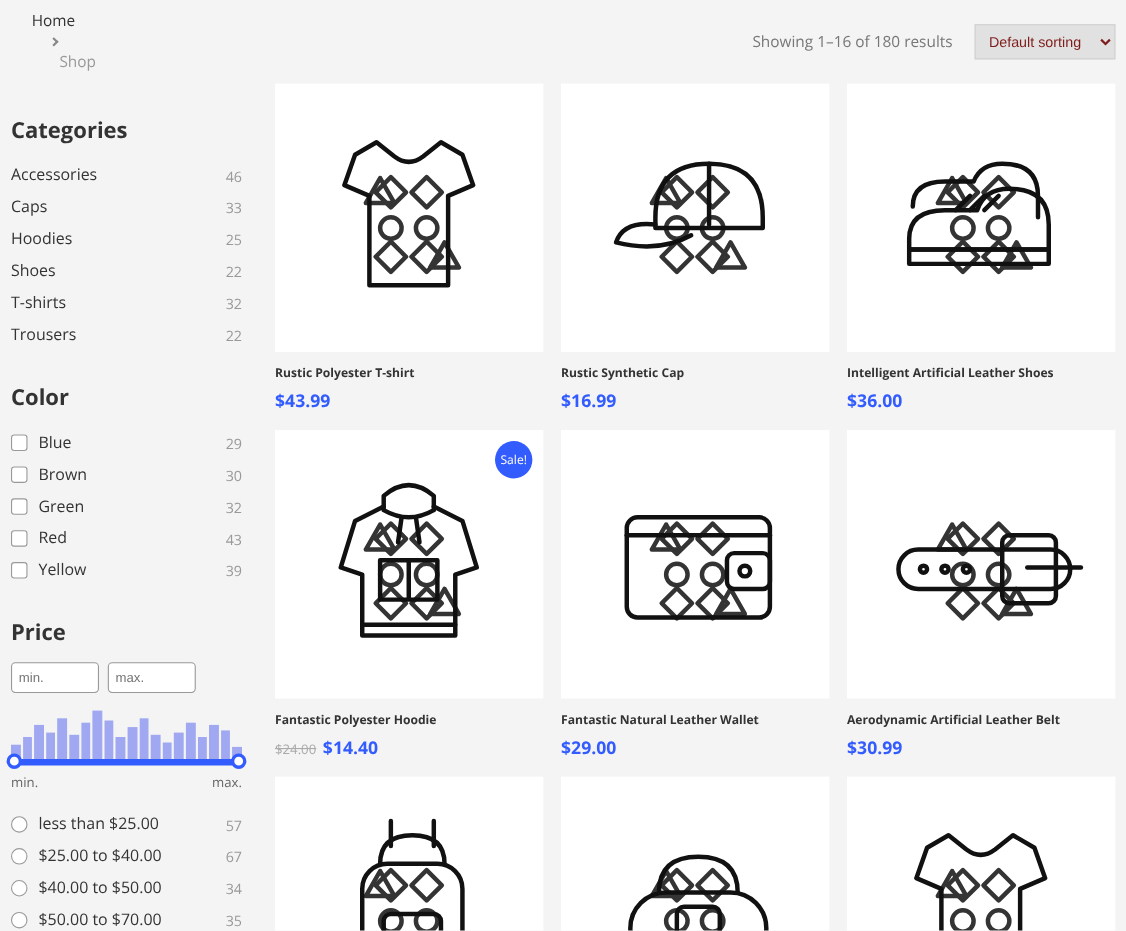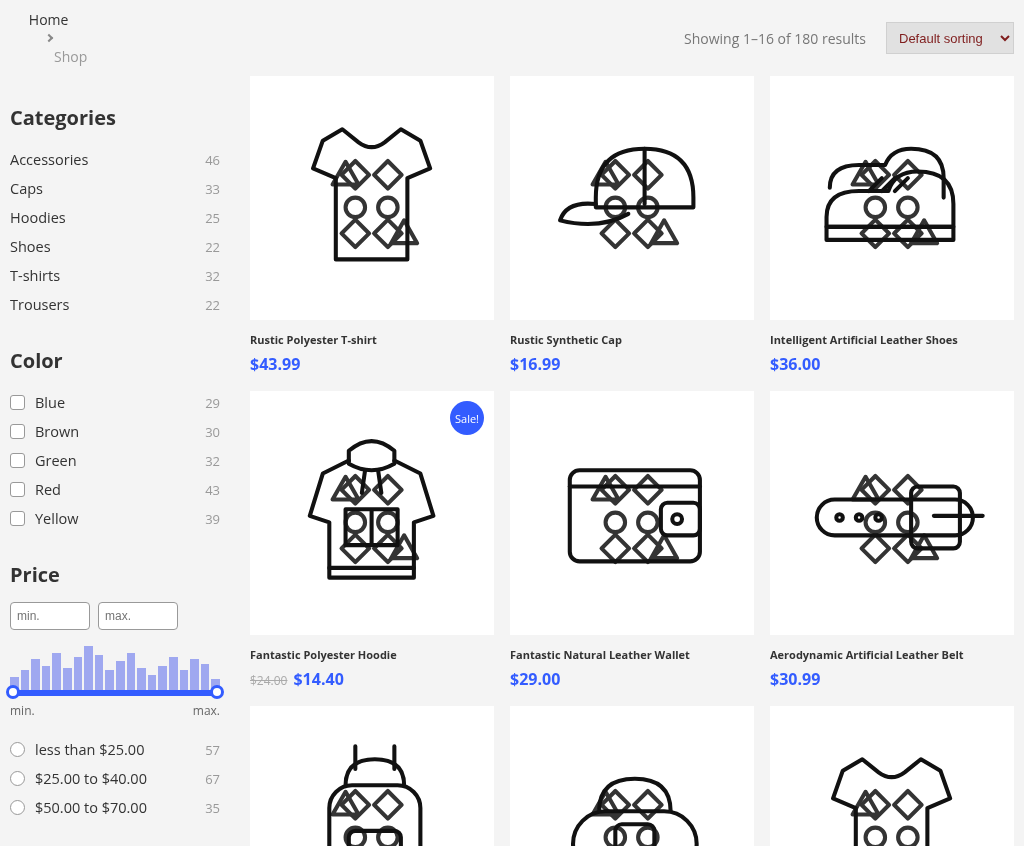--- a/index.html
+++ b/index.html
@@ -329,20 +329,27 @@
           <li>
             <span class="radio-left">
               <span class="radio"></span>
               <span>$25.00 to $40.00</span>
             </span>
             <span class="count">67</span>
           </li>
           <li>
             <span class="radio-left">
               <span class="radio"></span>
+              <span>$40.00 to $50.00</span>
+            </span>
+            <span class="count">34</span>
+          </li>
+          <li>
+            <span class="radio-left">
+              <span class="radio"></span>
               <span>$50.00 to $70.00</span>
             </span>
             <span class="count">35</span>
           </li>
         </ul>
     </div>
   </aside>
 
   <main class="main">
     <div class="grid" id="grid">

